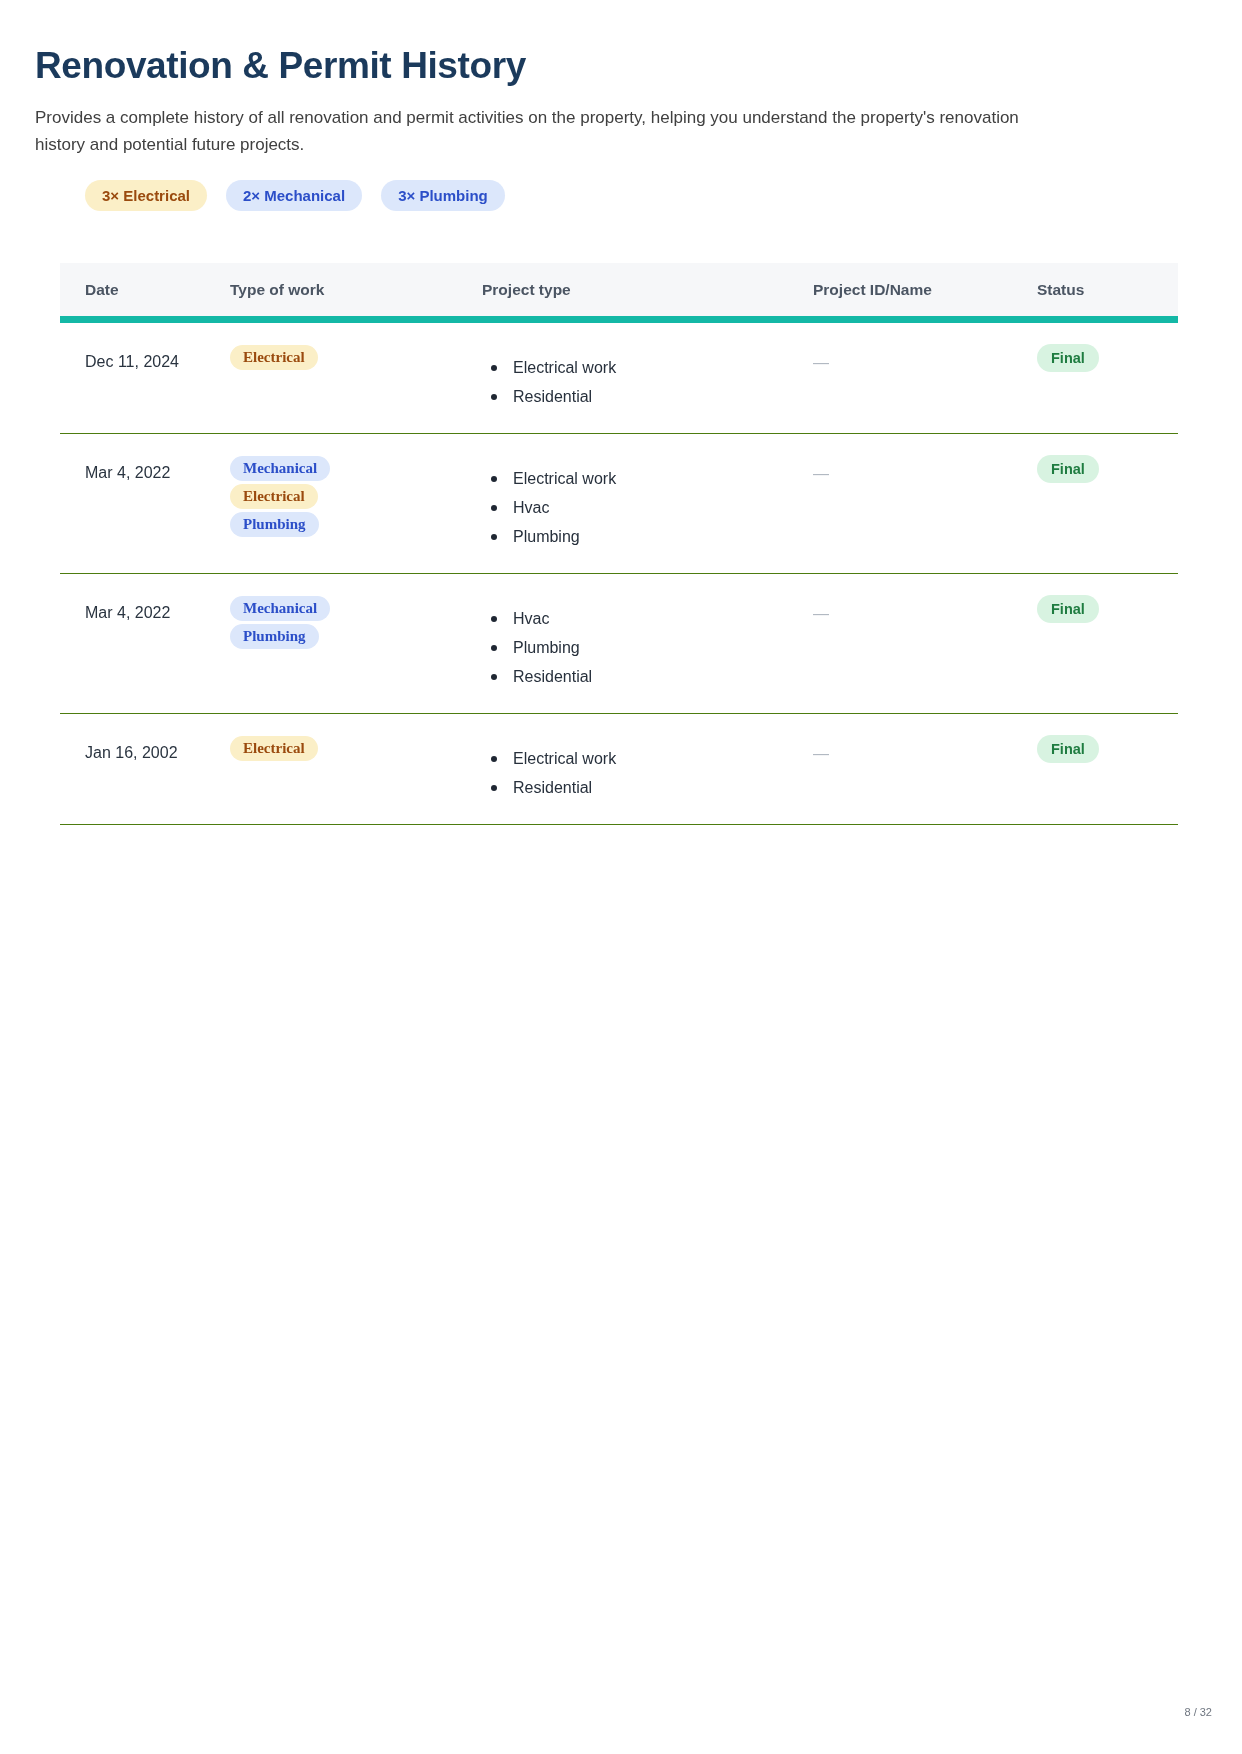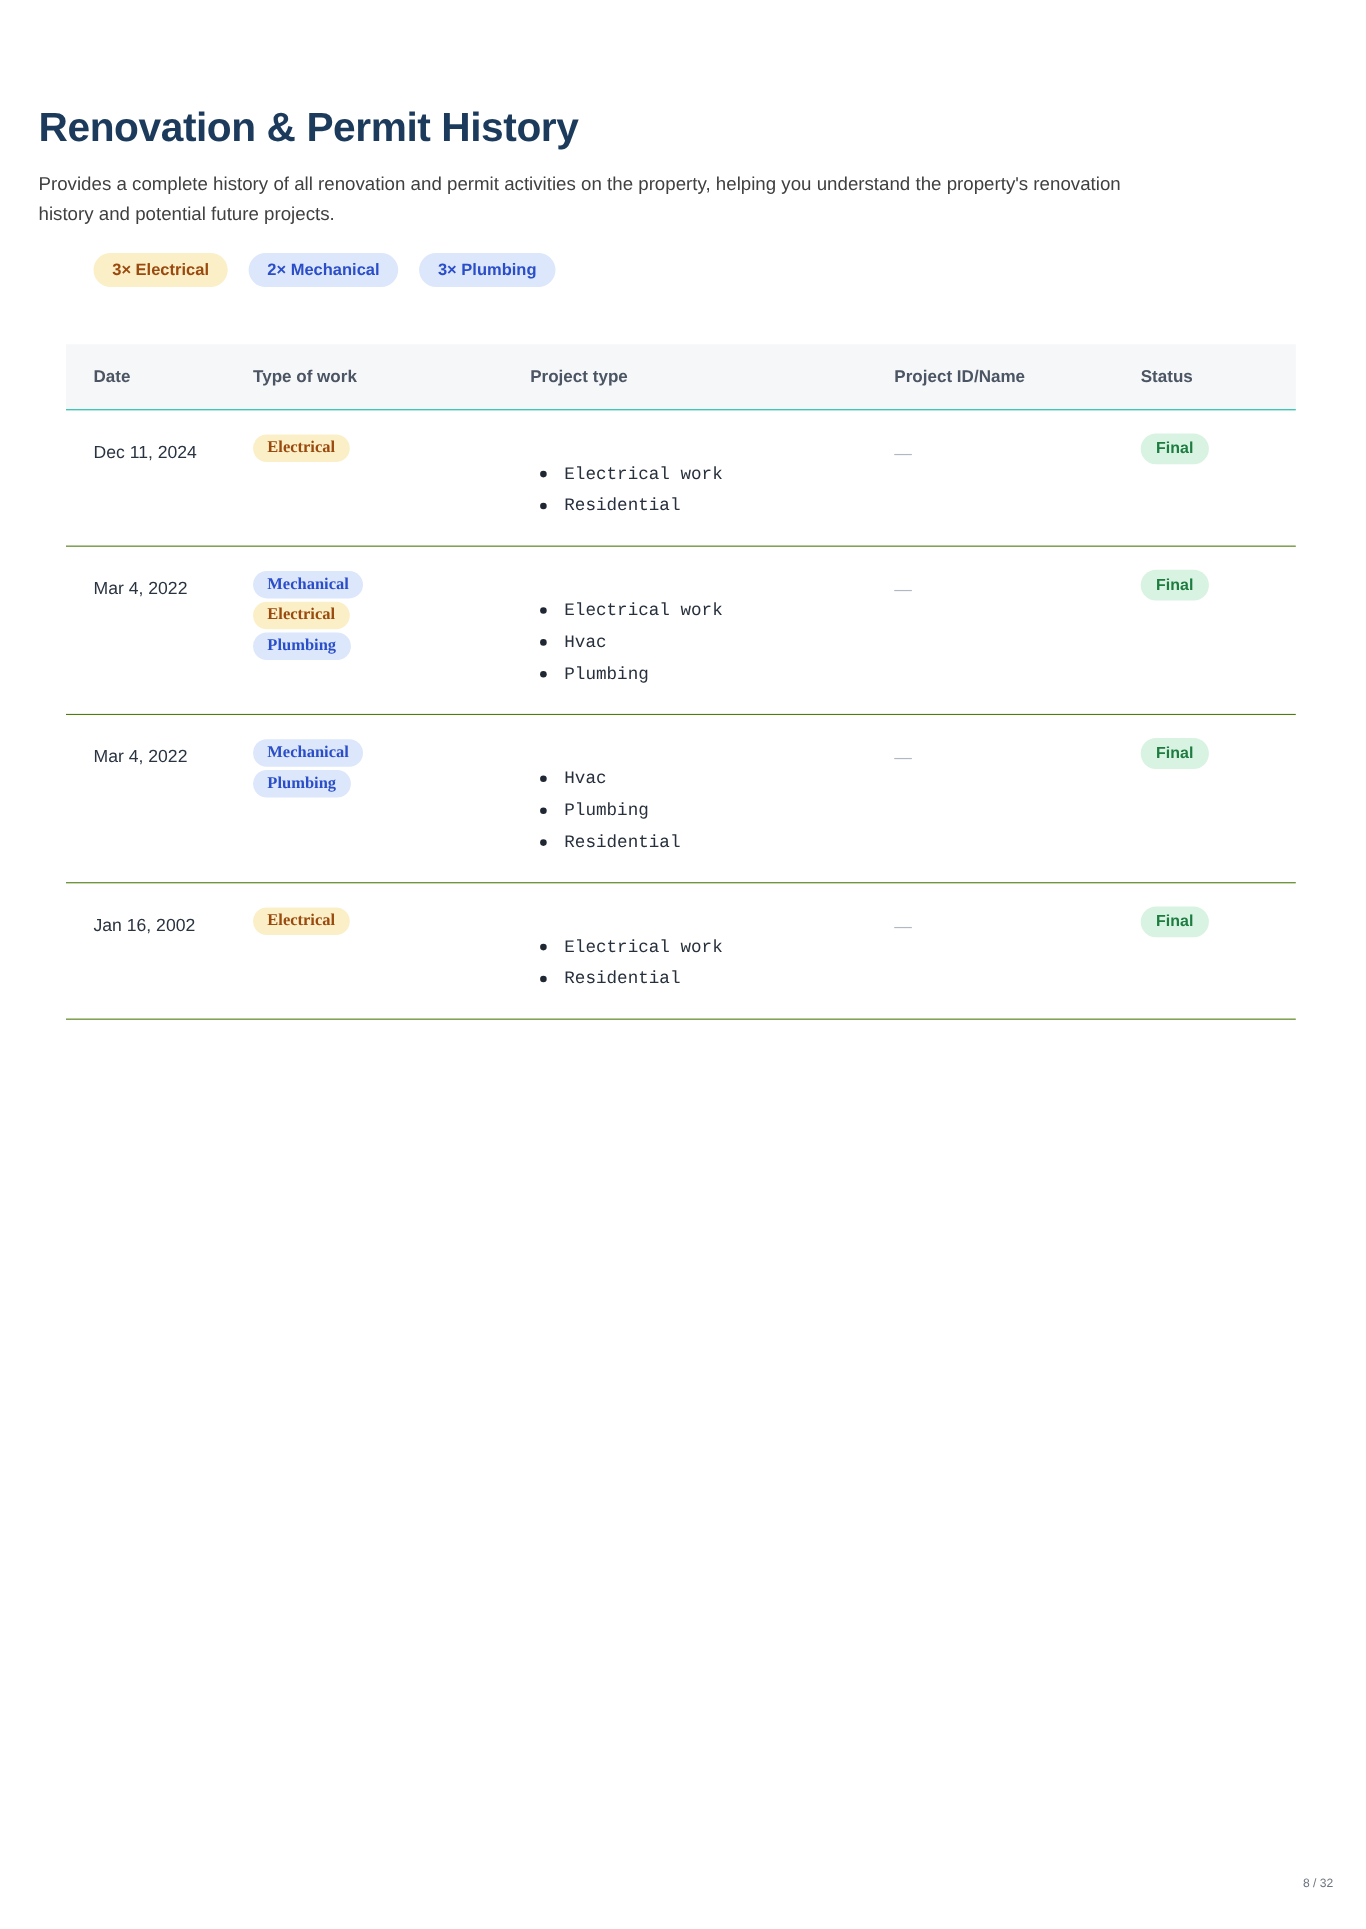--- a/index.html
+++ b/index.html
@@ -7,21 +7,21 @@
   body {
     width: 1242px; height: 1754px;
     background: #ffffff;
     font-family: "Liberation Sans", sans-serif;
     position: relative;
     overflow: hidden;
   }
   .content { padding: 0 35px; }
 
   h1.title {
-    margin: 0; padding-top: 92px;
+    margin: 0; padding-top: 42px;
     font-size: 37px; line-height: 48px;
     font-weight: 700; letter-spacing: -0.4px;
     color: var(--title, #1b3a5c);
   }
   .desc {
     margin: 14px 0 0; width: 992px;
     font-size: 17px; line-height: 27px;
     color: #404040;
   }
 
@@ -38,31 +38,31 @@
   .summary .badge { padding: 7px 17px; font-size: 15px; }
   .badge.electrical { background: var(--badge-electrical-bg, #fbefc7); color: var(--badge-electrical-text, #9a4a0e); }
   .badge.mechanical, .badge.plumbing { background: var(--badge-blue-bg, #dce7fb); color: var(--badge-blue-text, #2b4ec8); }
   .badge.status { background: var(--badge-final-bg, #d8f3e1); color: var(--badge-final-text, #1e7c40); padding: 6px 14px; font-size: 14.5px; }
 
   .table { margin: 52px 0 0 25px; width: 1118px; }
   .grid { display: grid; grid-template-columns: 170px 252px 331px 224px 1fr; }
   .thead {
     background: var(--header-bg, #f6f7f9);
     height: 60px; align-items: center;
-    border-bottom: 1px solid #14b8a6;
+    border-bottom: 7px solid #14b8a6;
     font-size: 15.5px; font-weight: 700; color: #4b5563;
   }
   .hcell.c0 { padding-left: 25px; }
 
   .trow { border-bottom: 1px solid #4d7c0f; padding: 22px 0 26px; }
   .cell { font-size: 16px; color: #2a3440; }
   .c-date { padding: 8px 0 0 25px; }
   .c-work { display: flex; flex-direction: column; align-items: flex-start; gap: 3px; }
   .c-work .badge { padding: 4px 13px; font-size: 15px; border-radius: 14px; font-family: Liberation Serif, serif; }
-  ul.project-types { list-style: none; margin: 26px 0 0; padding: 0; font-family: Liberation Mono, monospace; }
+  ul.project-types { list-style: none; margin: 13px 0 0; padding: 0; }
   ul.project-types li {
     position: relative; padding-left: 31px;
     line-height: 20px; margin-bottom: 9px;
     color: #27303c;
   }
   ul.project-types li:last-child { margin-bottom: 0; }
   ul.project-types li::before {
     content: ""; position: absolute;
     left: 9px; top: 7px; width: 6px; height: 6px;
     border-radius: 50%; background: #1f2733;

